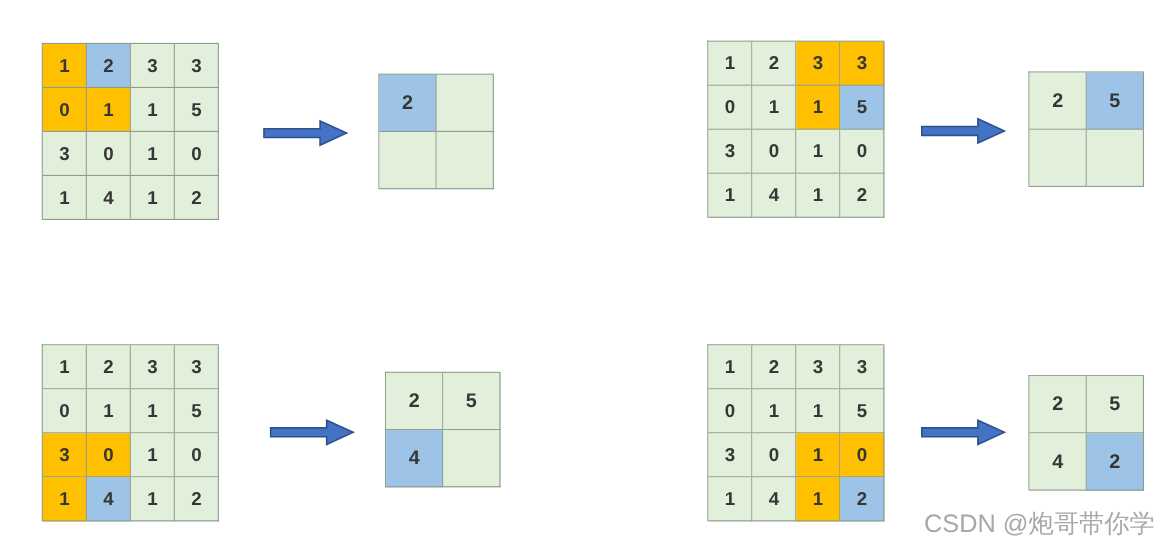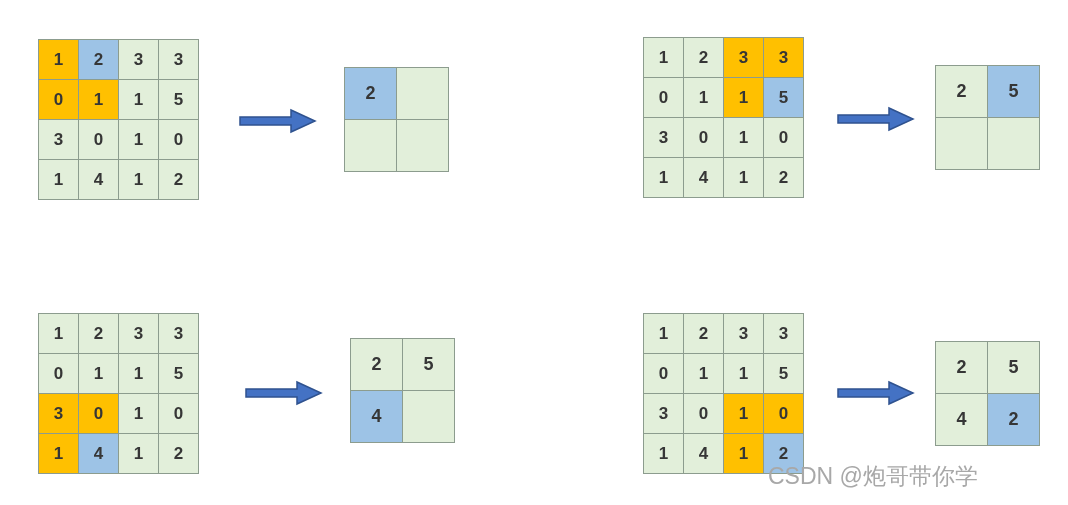--- a/index.html
+++ b/index.html
@@ -46,21 +46,21 @@
   .cell.orange { background: var(--cell-orange); }
   .cell.blue   { background: var(--cell-blue); }
   .arrow {
     position: absolute;
     width: 78px;
     height: 26px;
   }
   .arrow svg { display: block; }
   .watermark {
     position: absolute;
-    left: 768px;
+    left: 840px;
     top: 461px;
     font-size: 23px;
     color: var(--watermark-text);
     white-space: nowrap;
   }
 </style>
 </head>
 <body>
 
 <div class="canvas">

